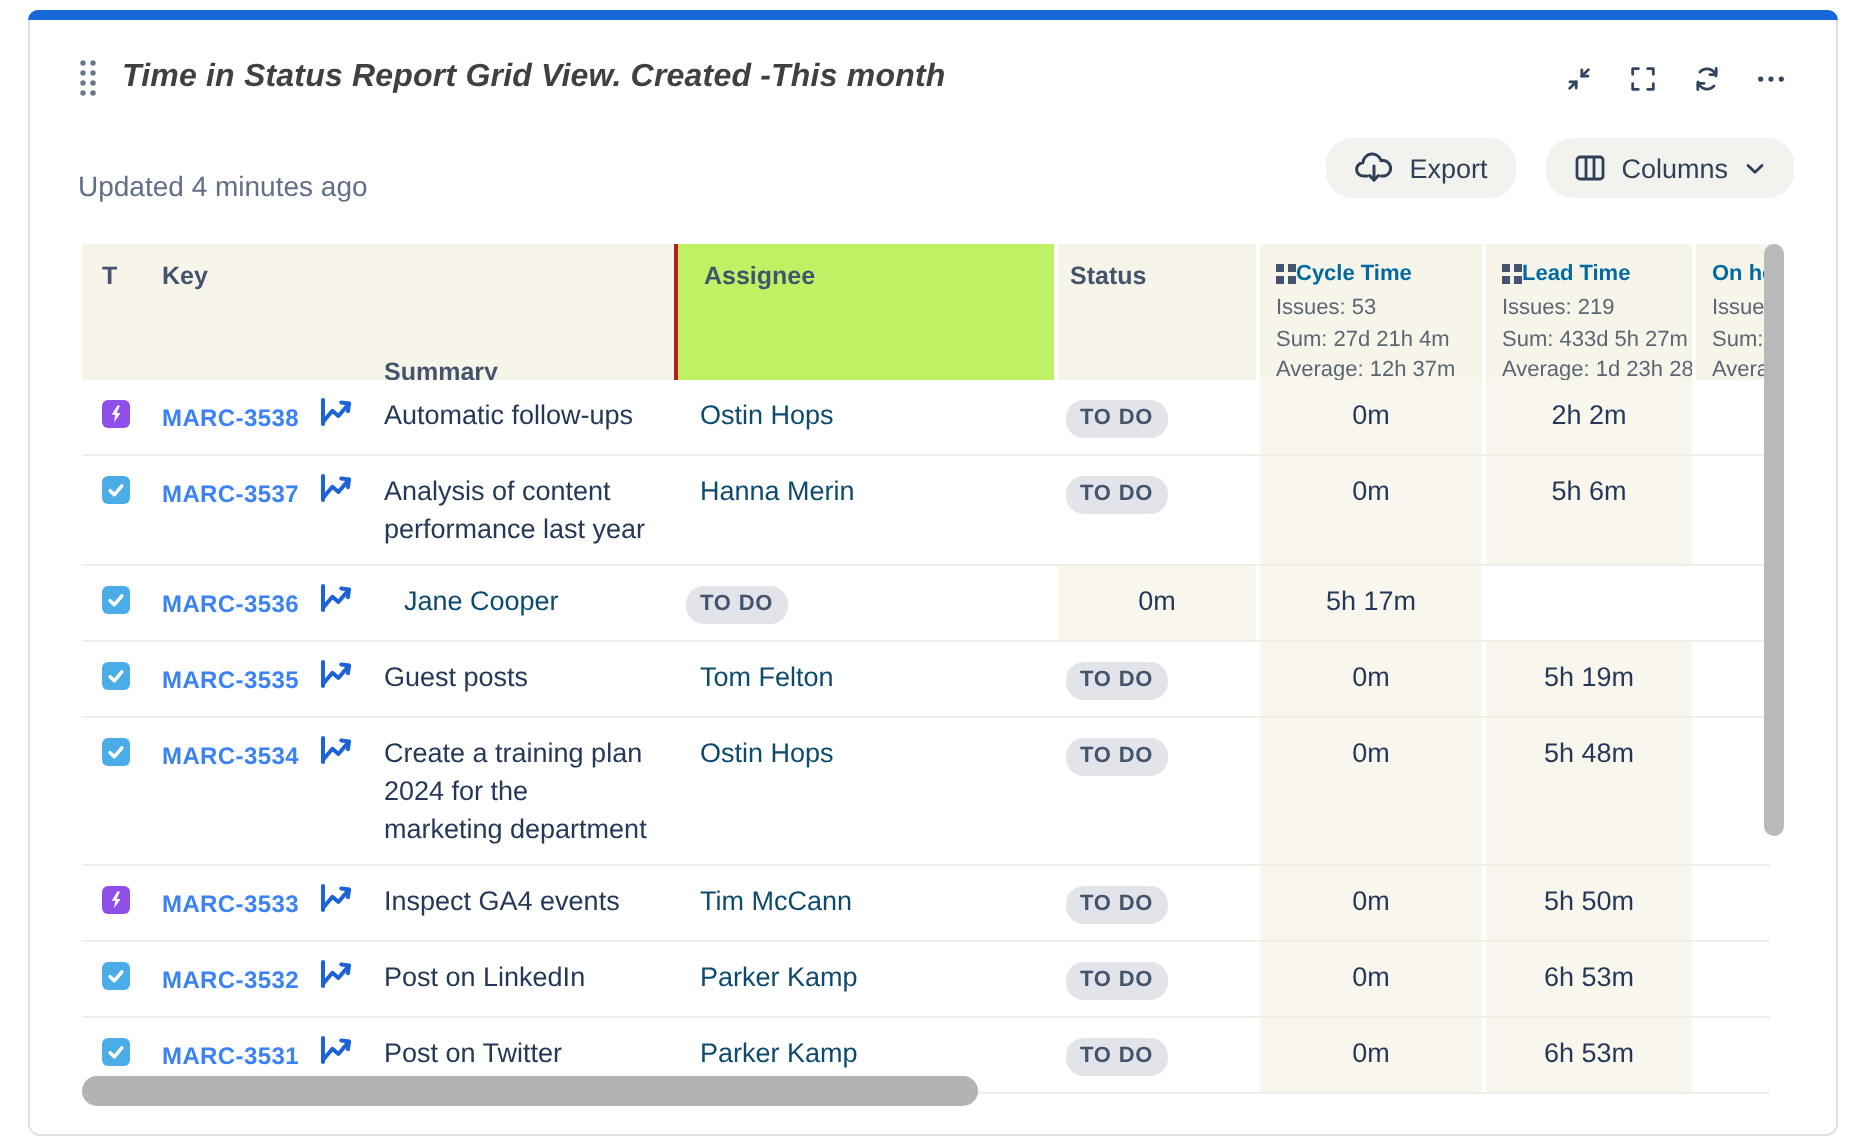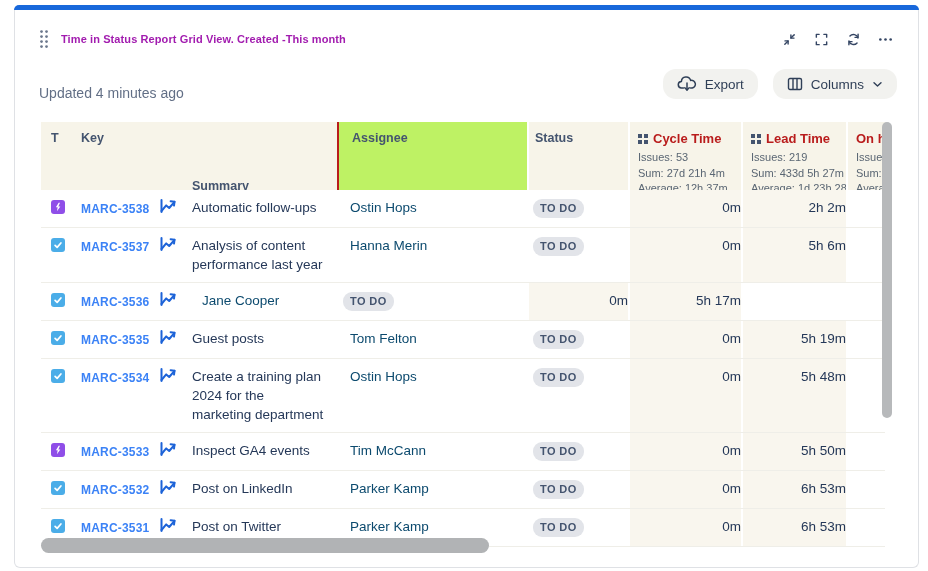--- a/index.html
+++ b/index.html
@@ -4,58 +4,58 @@
 <style>
   html,body{margin:0;padding:0;width:928px;height:571px;background:#fff;overflow:hidden;
     font-family:"Liberation Sans",sans-serif;-webkit-font-smoothing:antialiased;}
   .card{position:absolute;left:14px;top:5px;width:903px;height:562px;background:#fff;
     border:1px solid #dfe1e5;border-top:none;border-radius:6px;}
   .topbar{position:absolute;left:-1px;top:0;width:905px;height:5px;background:#1868DB;
     border-radius:6px 6px 0 0;}
   
   .card-header{position:absolute;left:24px;top:22px;right:24px;height:24px;display:flex;align-items:center;}
   .drag{width:10px;height:16px;margin-right:12px;display:flex;align-items:center;}
-  .title{font-size:11px;font-weight:700;color:#a21caf;letter-spacing:.1px;}
+  .title{font-size:16px;font-weight:700;color:#404040;letter-spacing:.1px;font-style:italic;}
   .win-controls{margin-left:auto;display:flex;align-items:center;gap:15px;}
   .wc{width:17px;height:17px;display:flex;align-items:center;justify-content:center;cursor:pointer;}
   .wc svg{width:15px;height:15px;}
   
   .updated{position:absolute;left:24px;top:80px;font-size:14px;color:#626f86;}
   .btns{position:absolute;right:21px;top:64px;display:flex;gap:15px;}
   .btn{height:30px;background:#f2f2ef;border:none;border-radius:13px;display:flex;align-items:center;
     gap:8px;padding:0 14px;font-size:13.5px;font-weight:500;color:#2f3f57;cursor:pointer;
     font-family:"Liberation Sans",sans-serif;}
   
   .table{position:absolute;left:26px;top:117px;width:844px;}
   .tr,.thead{display:grid;grid-template-columns:36px 112px 148px 190px 101px 113px 105px 39px;}
   .thead{height:68px;background:#f7f4e9;}
   .th{padding-top:9px;font-size:12.5px;font-weight:600;color:#44546F;overflow:hidden;white-space:nowrap;}
   .th-t{padding-left:10px;}
   .th-key{padding-left:4px;}
   .th-summary{padding-left:3px;margin-top:48px;}
   .th-assignee{background:#bef264;border-left:2px solid #b91c1c;padding-left:13px;}
   .th-status{border-left:2px solid #fff;padding-left:6px;}
   .th-metric{border-left:2px solid #fff;padding-left:8px;}
-  .metric-label{display:flex;align-items:center;gap:5px;font-size:13px;font-weight:600;color:#b91c1c;}
+  .metric-label{display:flex;align-items:center;gap:0;font-size:11px;font-weight:600;color:#0369a1;}
   .metric-stats{margin-top:4px;font-size:11px;line-height:15.5px;font-weight:400;color:#5a6673;}
   .metric-stats div{white-space:nowrap;overflow:hidden;}
   
   .tr{border-bottom:1px solid #efeee8;background:#fff;}
   .td{padding-top:8px;padding-bottom:8px;font-size:13.5px;color:#253858;line-height:19px;}
   .td-t{padding-left:10px;}
   .td-key{padding-left:4px;display:flex;align-items:flex-start;gap:9px;}
   .key-text{font-size:12px;font-weight:700;color:#3b82f6;letter-spacing:.2px;padding-top:2px;cursor:pointer;}
   .chart-icon{width:19px;height:16px;display:inline-flex;cursor:pointer;}
   .td-summary{padding-left:3px;padding-right:10px;}
   .td-assignee{padding-left:13px;}
   .assignee-link{color:#0c4a6e;cursor:pointer;text-decoration:none;}
   .td-status{padding-left:6px;}
   .badge{display:inline-block;background:#e2e4e9;color:#44546F;font-size:11px;font-weight:700;
     letter-spacing:.4px;padding:3px 7px;border-radius:9px;line-height:13px;}
-  .td-cycle,.td-lead{background:#f9f6ee;border-left:2px solid #fff;text-align:right;}
+  .td-cycle,.td-lead{background:#f9f6ee;border-left:2px solid #fff;text-align:center;}
   .td-onhold{background:#fff;}
   .type-icon{width:14px;height:14px;border-radius:3px;display:inline-flex;align-items:center;
     justify-content:center;margin-top:2px;}
   .type-icon svg{width:12px;height:12px;display:none;}
   .type-task{background:#4BADE8;}
   .type-epic{background:#8f4ee8;}
   .type-task svg.check{display:block;}
   .type-epic svg.bolt{display:block;}
   
   .vscroll{position:absolute;left:841px;top:0;width:10px;height:296px;background:#b7b9bb;border-radius:6px;}

